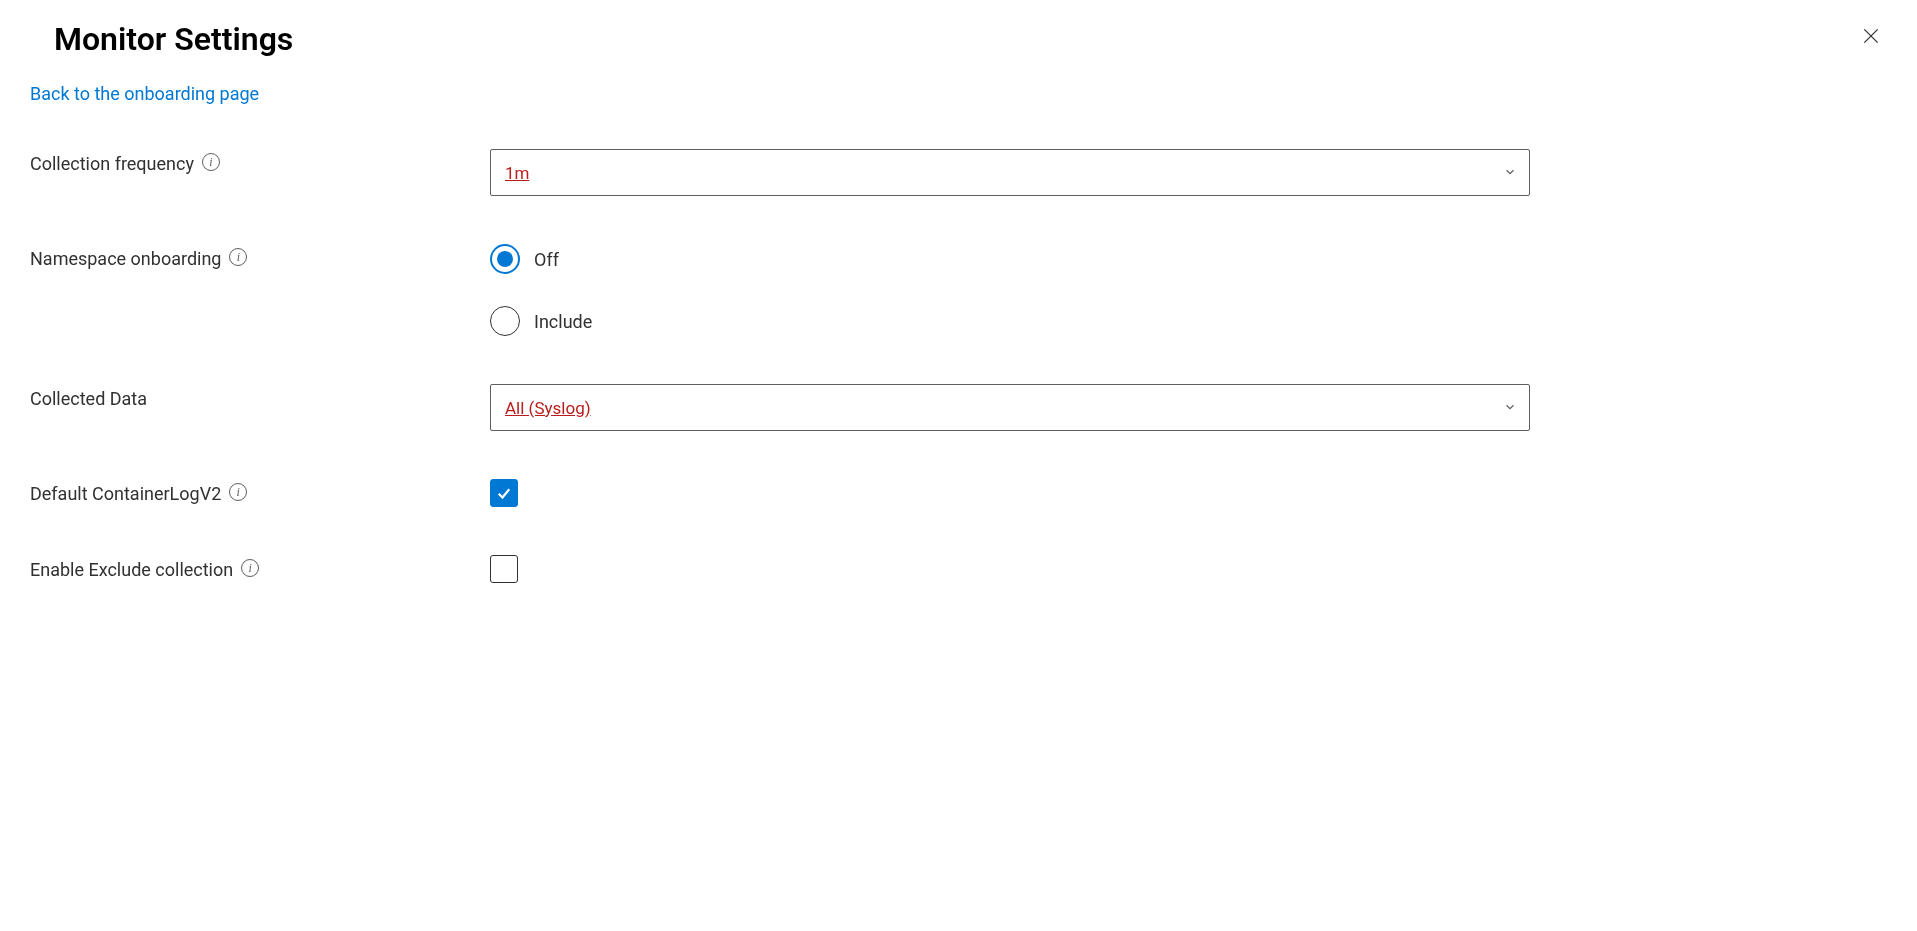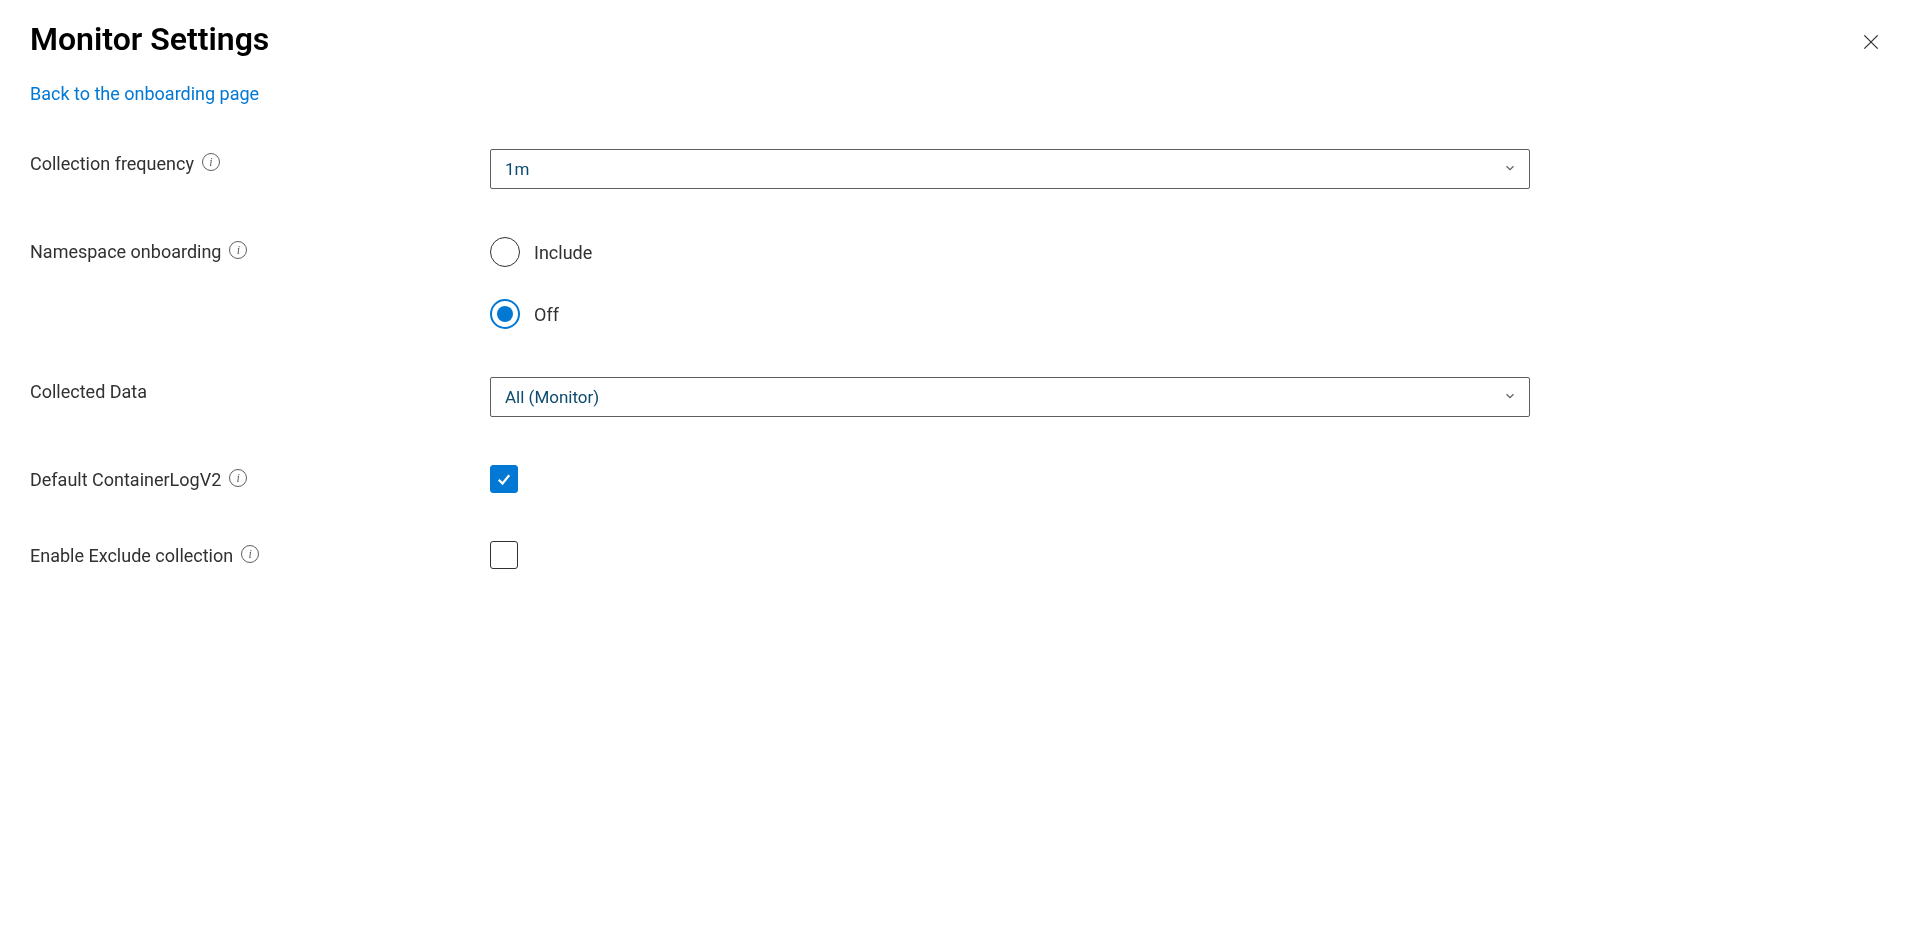--- a/index.html
+++ b/index.html
@@ -9,21 +9,22 @@
     }
     body {
       font-family: "Segoe UI", -apple-system, BlinkMacSystemFont, Roboto, sans-serif;
       background: #ffffff;
       color: #323130;
       padding: 20px 30px;
     }
     .header-row {
       display: flex;
       justify-content: space-between;
-      align-items: flex-end;
+      align-items: flex-start;
+      margin-left: 24px;
     }
     .page-title {
       font-size: 32px;
       font-weight: 600;
       color: #000000;
     }
     .close-btn {
       width: 32px;
       height: 32px;
       display: flex;
@@ -76,31 +77,32 @@
       color: #605e5c;
       cursor: pointer;
       line-height: 1;
     }
     .form-control-col {
       flex: 1;
       max-width: 1040px;
     }
     .select-box {
       width: 100%;
-      height: 40px;
+      height: 47px;
       border: 1px solid #605e5c;
       border-radius: 2px;
       padding: 0 40px 0 14px;
       font-size: 17px;
       background: #ffffff;
       position: relative;
       display: flex;
       align-items: center;
       cursor: pointer;
-      color: #0c4a6e;
+      color: #b91c1c;
+      text-decoration: underline;
     }
     .select-box .chevron {
       position: absolute;
       right: 12px;
       top: 50%;
       transform: translateY(-50%);
       pointer-events: none;
     }
     .select-box .chevron svg {
       width: 14px;
@@ -203,40 +205,40 @@
   </div>
 
   <div class="form-row">
     <div class="form-label-col">
       <span>Namespace onboarding</span>
       <span class="info-icon">i</span>
     </div>
     <div class="form-control-col">
       <div class="radio-group">
         <div class="radio-item">
-          <div class="radio-circle"></div>
-          <span class="radio-label">Include</span>
-        </div>
-        <div class="radio-item">
           <div class="radio-circle selected">
             <div class="radio-dot"></div>
           </div>
           <span class="radio-label">Off</span>
         </div>
+        <div class="radio-item">
+          <div class="radio-circle"></div>
+          <span class="radio-label">Include</span>
+        </div>
       </div>
     </div>
   </div>
 
   <div class="form-row">
     <div class="form-label-col">
       <span>Collected Data</span>
     </div>
     <div class="form-control-col">
       <div class="select-box">
-        <span>All (Monitor)</span>
+        <span>All (Syslog)</span>
         <span class="chevron">
           <svg viewBox="0 0 24 24" fill="none" stroke="currentColor" stroke-width="2">
             <polyline points="6 9 12 15 18 9"></polyline>
           </svg>
         </span>
       </div>
     </div>
   </div>
 
   <div class="form-row">

